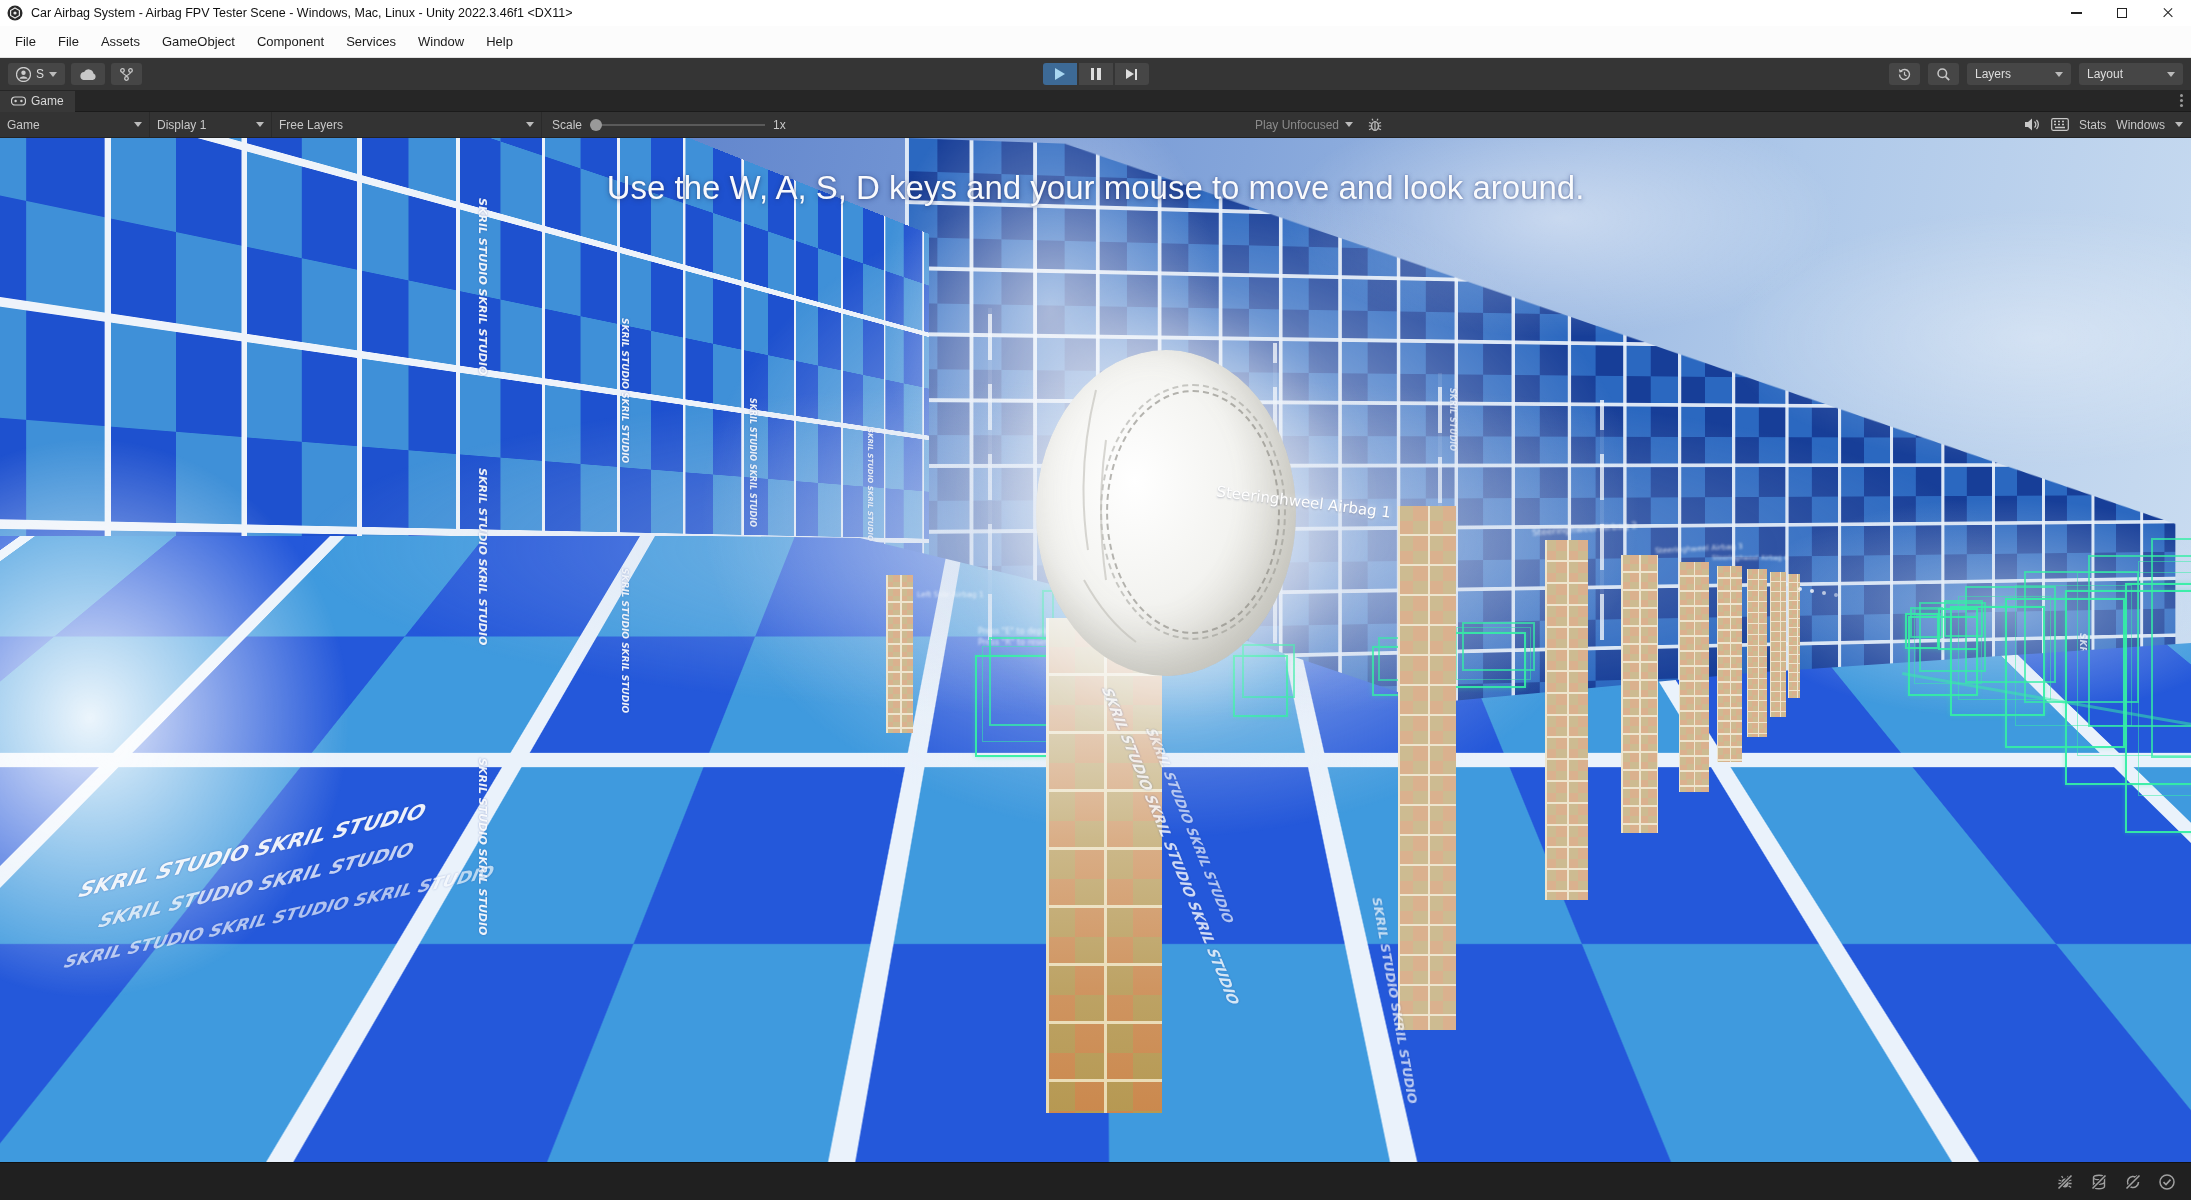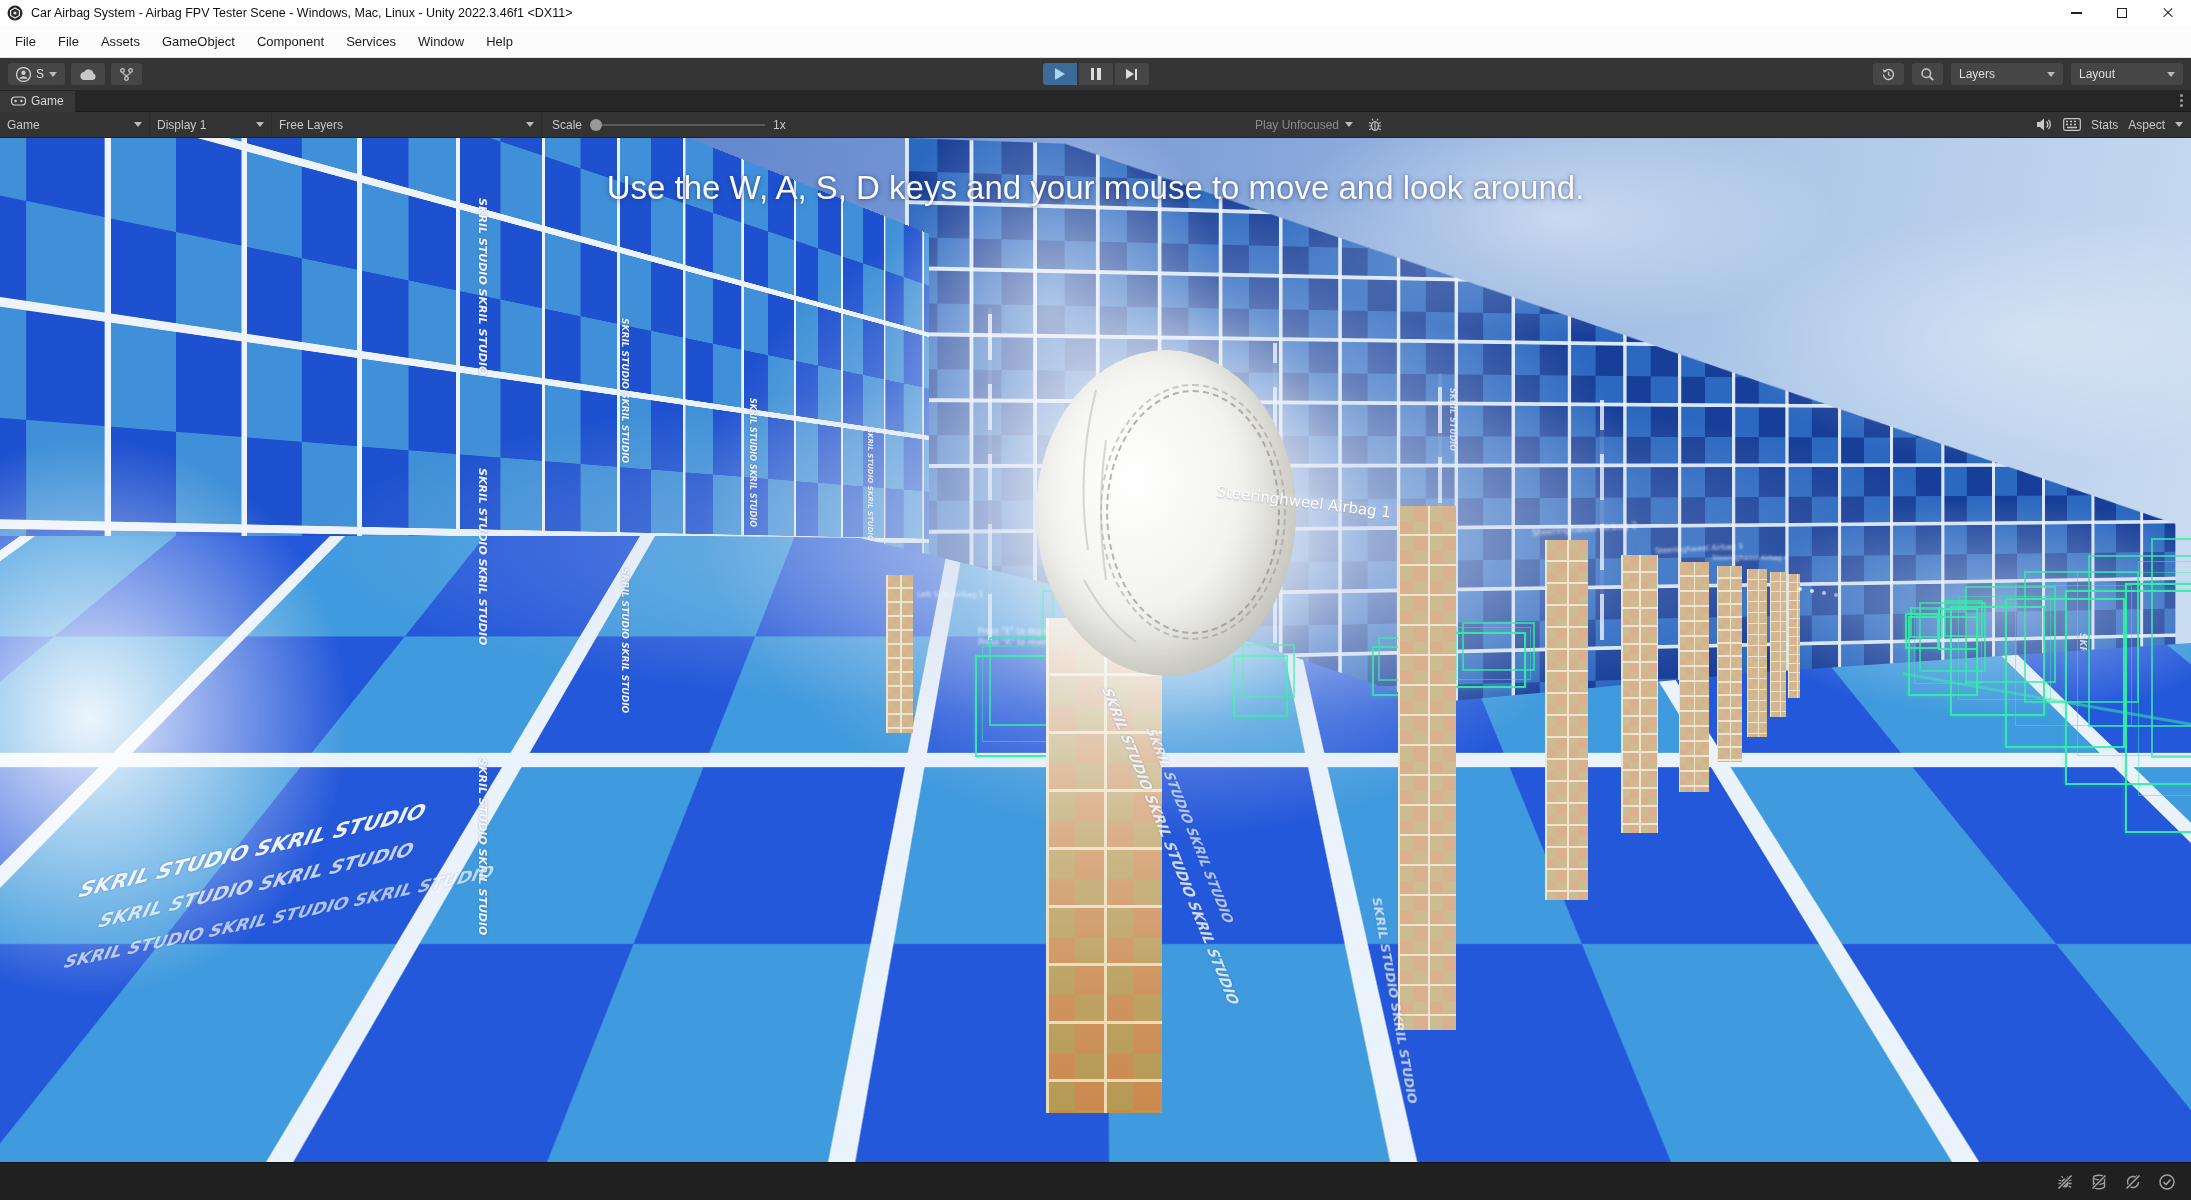--- a/index.html
+++ b/index.html
@@ -31,21 +31,21 @@
   .pbtn { width:34px; height:22px; background:#464646; display:flex; align-items:center; justify-content:center; }
   .pbtn:first-child{border-radius:3px 0 0 3px;} .pbtn:last-child{border-radius:0 3px 3px 0;}
   .pbtn.active { background:#3d6a96; }
   .tri-play { width:0;height:0;border-left:10px solid #a8d6f0;border-top:6px solid transparent;border-bottom:6px solid transparent;}
   .pause-bars { display:flex; gap:3px; } .pause-bars i{width:3.5px;height:12px;background:#ddd;}
   .step-ico { display:flex; align-items:center; gap:1px;}
   .step-ico b{width:0;height:0;border-left:8px solid #ddd;border-top:5px solid transparent;border-bottom:5px solid transparent;}
   .step-ico i{width:2.5px;height:11px;background:#ddd;}
   .tb-right { margin-left:auto; display:flex; gap:8px; margin-right:8px; align-items:center; }
   .caret { width:0;height:0;border:4px solid transparent;border-top:5px solid #bbb; margin-top:4px;}
-  .dd { width:112px; justify-content:space-between; }
+  .dd { width:104px; justify-content:space-between; }
 
   .tabbar { height:21px; background:#262626; display:flex; align-items:center; border-bottom:1px solid #1b1b1b; position:relative;}
   .tab { height:21px; background:#383838; display:flex; align-items:center; gap:5px;
          padding:0 11px; font-size:12px; color:#d8d8d8; }
   .kebab { position:absolute; right:8px; width:3px; height:3px; background:#999; border-radius:50%;
            box-shadow:0 5px 0 #999, 0 10px 0 #999; top:3px; }
 
   .gvtoolbar { height:26px; background:#333333; border-bottom:1px solid #232323; display:flex;
                align-items:center; font-size:12px; color:#c8c8c8; position:relative; }
   .gv-dd { height:100%; display:flex; align-items:center; justify-content:space-between;
@@ -275,21 +275,21 @@
   <div class="gv-right">
     <svg width="17" height="15" viewBox="0 0 17 15">
       <polygon points="1,5 4,5 8,1.5 8,13.5 4,10 1,10" fill="#c8c8c8"></polygon>
       <path d="M10.5 4.5 a4 4 0 0 1 0 6 M12.5 3 a6.5 6.5 0 0 1 0 9" fill="none" stroke="#c8c8c8" stroke-width="1.3"></path>
     </svg>
     <svg width="18" height="13" viewBox="0 0 18 13">
       <rect x="0.7" y="0.7" width="16.6" height="11.6" rx="1.5" fill="none" stroke="#c8c8c8" stroke-width="1.2"></rect>
       <path d="M3 3.5 h2 M7 3.5 h2 M11 3.5 h2 M3 6.5 h2 M7 6.5 h2 M11 6.5 h2 M15 3.5 h0.1 M15 6.5 h0.1 M4 9.5 h10" stroke="#c8c8c8" stroke-width="1.3"></path>
     </svg>
     <span>Stats</span>
-    <span>Aspect</span>
+    <span>Windows</span>
     <div class="caret"></div>
   </div>
 </div>
 
 <div class="viewport">
 
   <div class="back-wall checker"></div>
   <div class="left-wall checker"></div>
   <div class="floor-clip">
     <div class="floor checker"></div>

